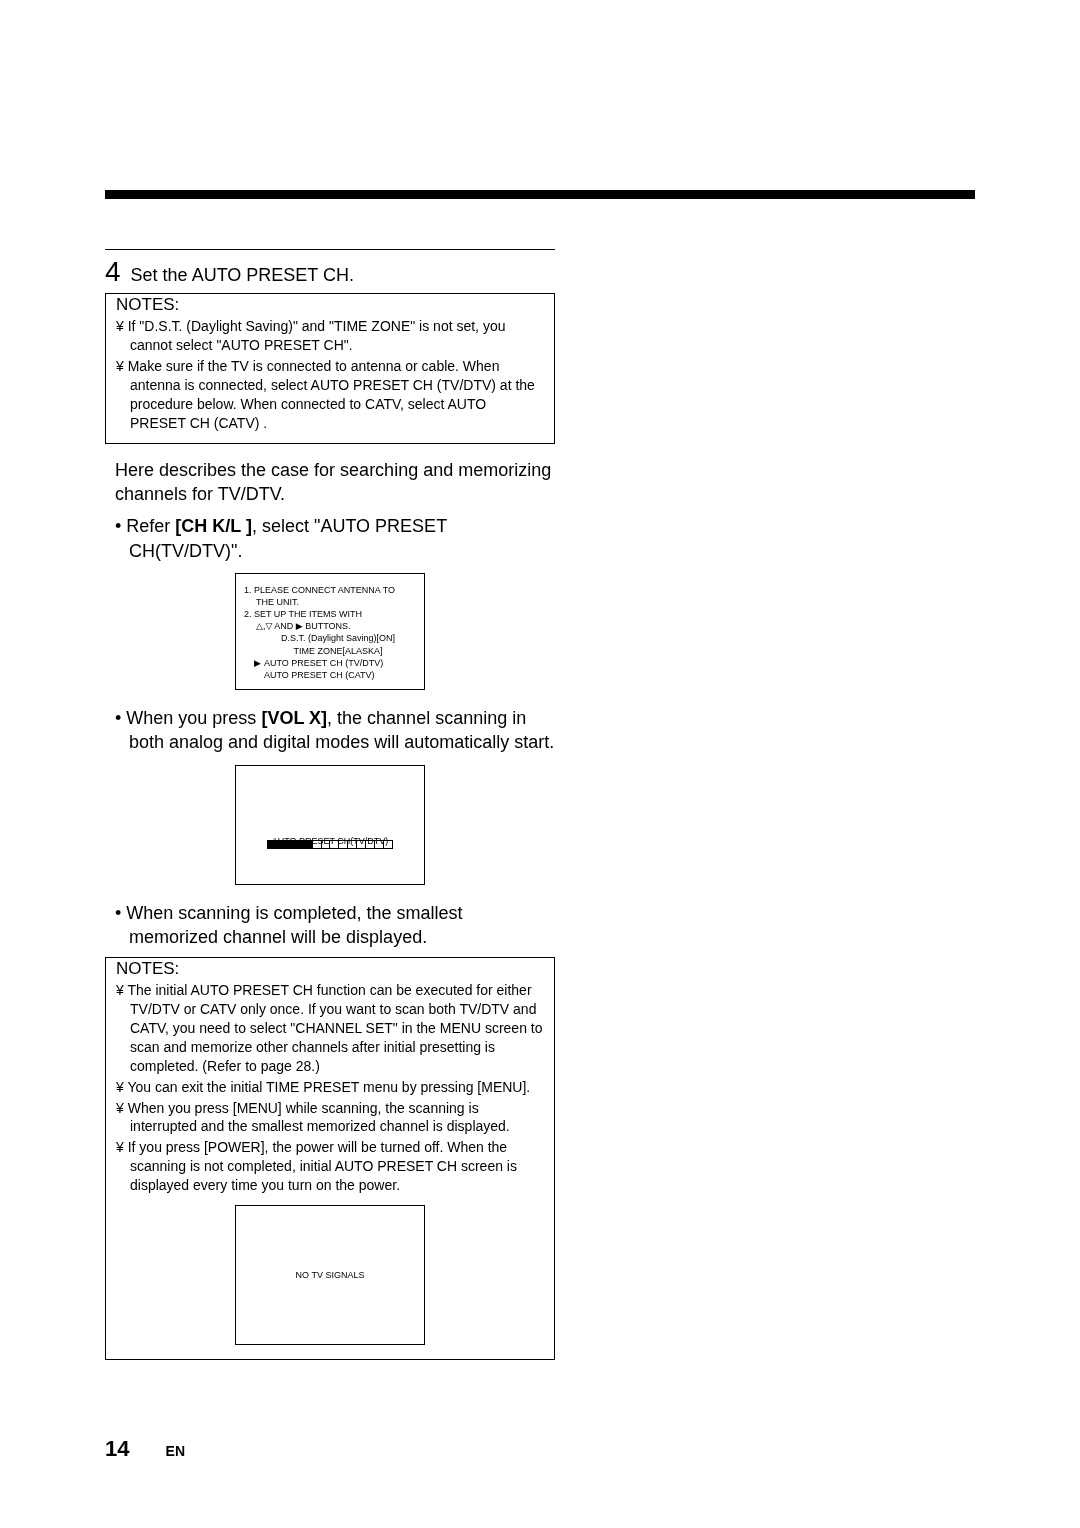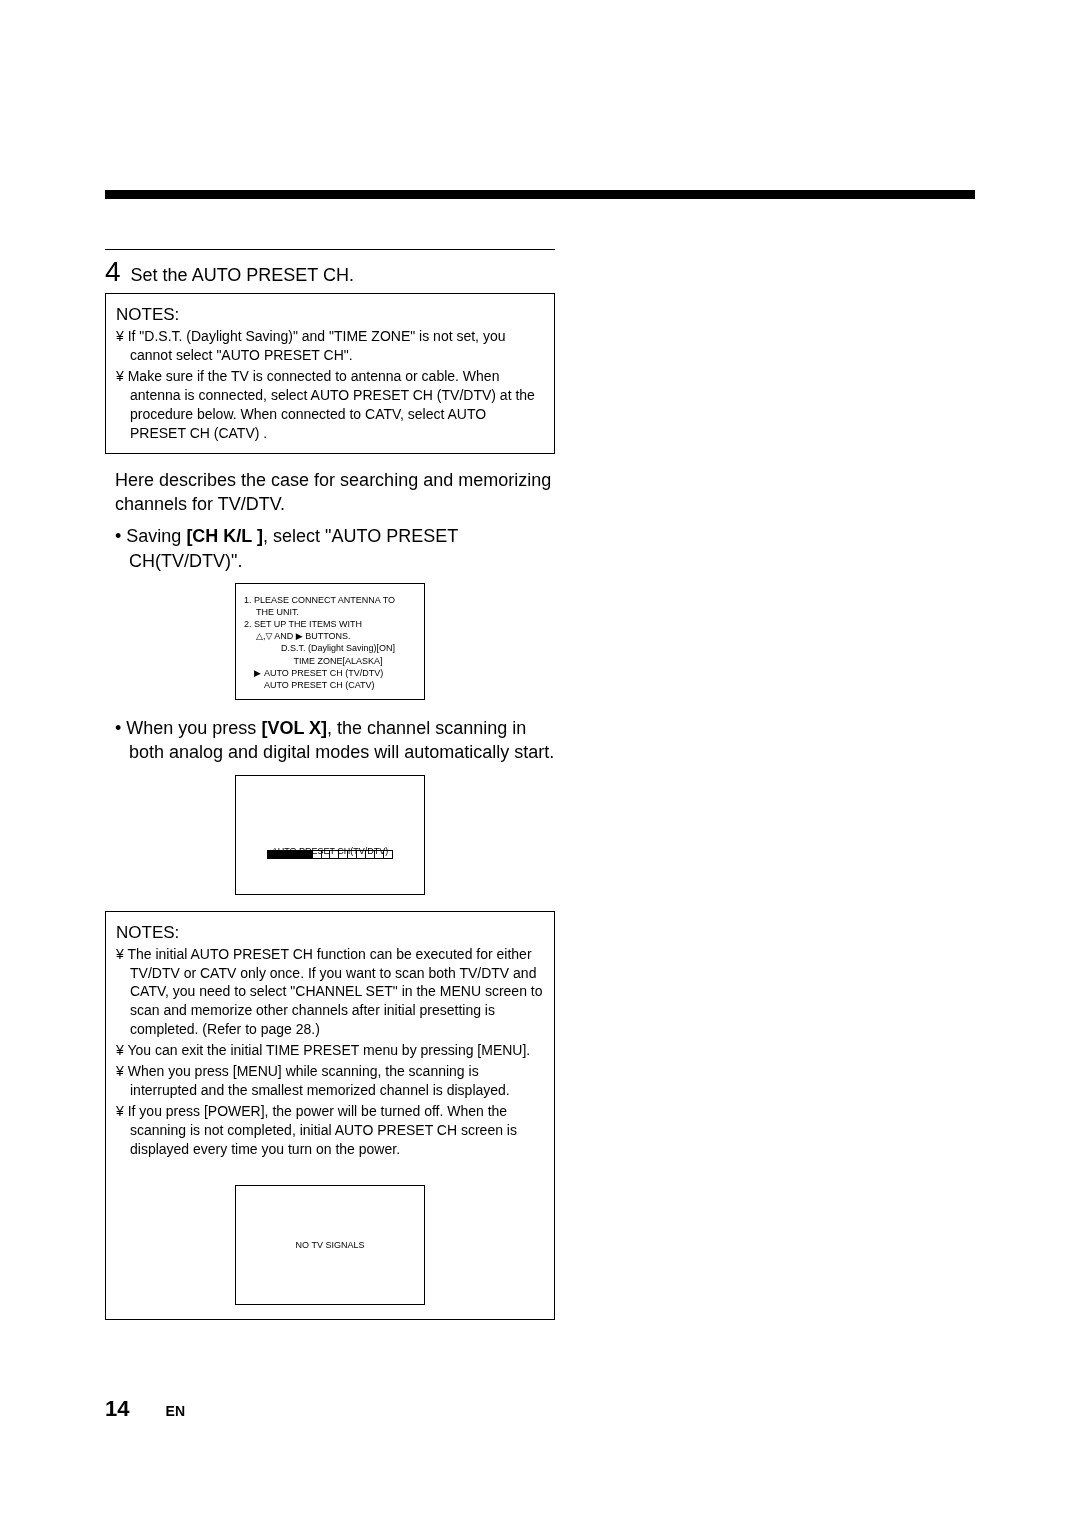--- a/index.html
+++ b/index.html
@@ -38,21 +38,21 @@
     margin-right: 10px;
     line-height: 1;
   }
   .step-text {
     font-size: 18px;
     line-height: 1.3;
     text-align: right;
   }
   .notes-box {
     border: 1px solid #000;
-    padding: 11px 10px 8px 10px;
+    padding: 1px 10px 8px 10px;
     margin-bottom: 14px;
   }
   .notes-heading {
     font-size: 17px;
     margin-bottom: 2px;
   }
   .notes-list {
     list-style: none;
     padding: 0;
     margin: 0;
@@ -134,22 +134,22 @@
   }
   .scan-bar .cell {
     flex: 1;
     border-right: 1px solid #000;
   }
   .scan-bar .cell:last-child { border-right: none; }
   .scan-bar .filled { background: #000; }
   .nosig-box {
     border: 1px solid #000;
     width: 190px;
-    height: 120px;
-    margin: 27px auto 6px auto;
+    height: 140px;
+    margin: 10px auto 6px auto;
     display: flex;
     align-items: center;
     justify-content: center;
     font-size: 9px;
   }
   .page-num {
     font-size: 22px;
     font-weight: bold;
     margin-top: 76px;
   }
@@ -178,21 +178,21 @@
       <div class="notes-heading">NOTES:</div>
       <ul class="notes-list">
         <li>If "D.S.T. (Daylight Saving)" and "TIME ZONE" is not set, you cannot select "AUTO PRESET CH".</li>
         <li>Make sure if the TV is connected to antenna or cable. When antenna is connected, select  AUTO PRESET CH (TV/DTV)  at the procedure below.  When connected to CATV, select  AUTO PRESET CH (CATV) .</li>
       </ul>
     </div>
 
     <div class="body-para">Here describes the case for searching and memorizing channels for TV/DTV.</div>
 
     <div class="bullet-para">
-      <span>Saving</span>
+      <span>Refer</span>
       <span class="bold ch-sym">[CH K/L ]</span><span>, select "AUTO PRESET CH(TV/DTV)".</span>
     </div>
 
     <div class="osd-box">
       <span class="osd-line">1. PLEASE CONNECT ANTENNA TO</span>
       <span class="osd-line osd-indent1">THE UNIT.</span>
       <span class="osd-line">2. SET UP THE ITEMS WITH</span>
       <span class="osd-line osd-indent1">△,▽ AND ▶ BUTTONS.</span>
       <span class="osd-row">
         <span>D.S.T. (Daylight Saving)</span>
@@ -227,20 +227,21 @@
         <div class="cell"></div>
         <div class="cell"></div>
         <div class="cell"></div>
         <div class="cell"></div>
         <div class="cell"></div>
         <div class="cell"></div>
         <div class="cell"></div>
       </div>
     </div>
 
+    <div class="bullet-para">When scanning is completed, the smallest memorized channel will be displayed.</div>
 
     <div class="notes-box">
       <div class="notes-heading">NOTES:</div>
       <ul class="notes-list">
         <li>The initial AUTO PRESET CH function can be executed for either TV/DTV or CATV only once. If you want to scan both TV/DTV and CATV, you need to select "CHANNEL SET" in the MENU screen to scan and memorize other channels after initial presetting is completed. (Refer to page 28.)</li>
         <li>You can exit the initial TIME PRESET menu by pressing [MENU].</li>
         <li>When you press [MENU] while scanning, the scanning is interrupted and the smallest memorized channel is displayed.</li>
         <li>If you press [POWER], the power will be turned off. When the scanning is not completed, initial AUTO PRESET CH screen is displayed every time you turn on the power.</li>
       </ul>
       <div class="nosig-box">

